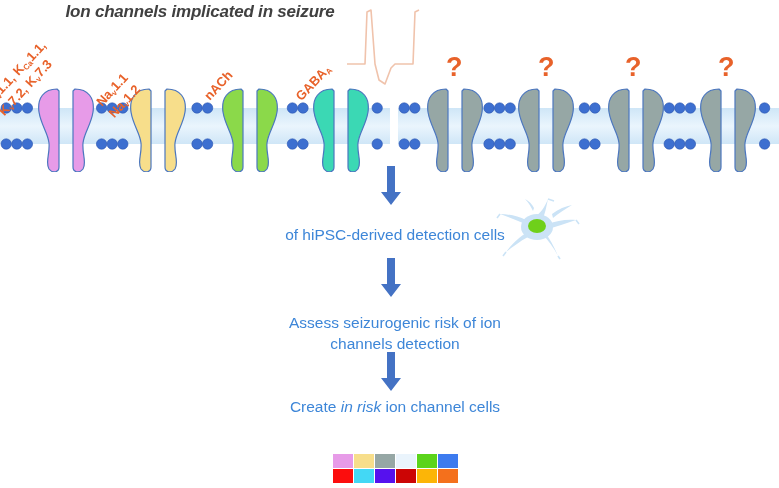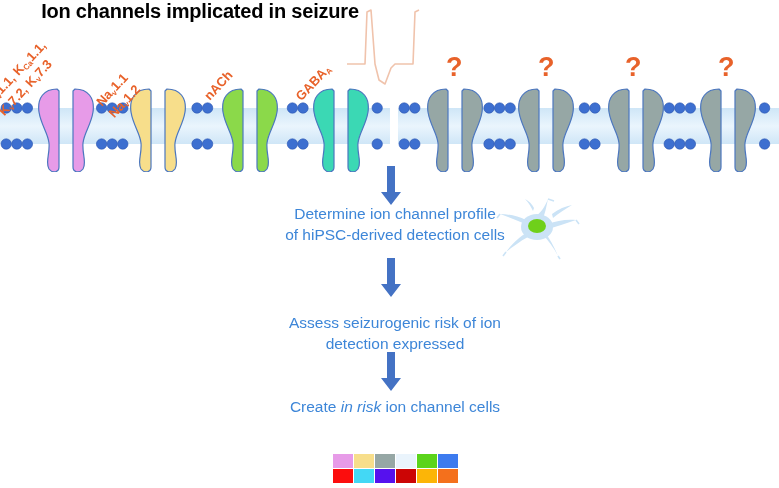--- a/index.html
+++ b/index.html
@@ -15,27 +15,28 @@
     width: 779px;
     height: 488px;
     background: #ffffff;
     overflow: hidden;
   }
   .abs { position: absolute; }
 
   
   .panel-title {
     position: absolute;
-    color: #000000;
+    color: #404040;
     font-weight: bold;
-    font-size: 20px;
+    font-size: 17px;
     line-height: 21px;
     text-align: center;
     letter-spacing: -0.2px;
     white-space: nowrap;
+    font-style: italic;
   }
   #title-left  { left: 40px;  top: 1px;  width: 320px; }
   #title-right { left: 440px; top: 1px;  width: 310px; white-space: normal; }
 
   
   .chan-label {
     position: absolute;
     color: #E8622A;
     font-weight: bold;
     font-size: 13px;
@@ -245,21 +246,21 @@
 
   <svg class="abs" style="left:379px; top:258px;" width="24" height="40" viewBox="0 0 24 40">
     <path d="M8,0 L16,0 L16,26 L22,26 L12,39 L2,26 L8,26 Z" fill="#4472C4"></path>
   </svg>
 
   <svg class="abs" style="left:379px; top:352px;" width="24" height="40" viewBox="0 0 24 40">
     <path d="M8,0 L16,0 L16,26 L22,26 L12,39 L2,26 L8,26 Z" fill="#4472C4"></path>
   </svg>
 
   <div class="flow-text" style="top:203px;">
-    <span>Determine ion channel profile</span><br>
+    <br>
     <span>of hiPSC-derived detection cells</span>
   </div>
 
   <svg class="abs" style="left:496px; top:198px;" width="84" height="62" viewBox="0 0 84 62">
     <g fill="#CBE3F6">
       <path d="M40,18 C46,14 50,6 52,1 C50,10 49,16 47,20 Z"></path>
       <path d="M30,22 C22,18 12,16 4,16 C12,19 22,23 29,26 Z"></path>
       <path d="M32,34 C24,38 16,46 10,54 C18,48 27,41 34,38 Z"></path>
       <path d="M46,36 C52,42 58,50 62,58 C58,48 53,40 49,34 Z"></path>
       <path d="M52,26 C60,23 70,21 80,22 C70,25 60,29 51,31 Z"></path>
@@ -272,21 +273,21 @@
         <path d="M4,16 L1,20"></path>
       <path d="M10,54 L7,58"></path>
         <path d="M80,22 L83,26"></path>
       <path d="M62,58 L64,61"></path>
     </g>
     <ellipse cx="41" cy="28" rx="9" ry="7" fill="#6FD01A"></ellipse>
   </svg>
 
   <div class="flow-text" style="top:312px;">
     <span>Assess seizurogenic risk of ion</span><br>
-    <span>detection expressed</span>
+    <span>channels detection</span>
   </div>
 
   <div class="flow-text" style="top:396px;">
     <span>Create </span><i>in risk</i><span> ion channel cells</span><br>
   </div>
 
   <div id="swatch-grid">
       <div class="swatch" style="background: rgb(231, 155, 232);"></div>
       <div class="swatch" style="background: rgb(247, 222, 139);"></div>
       <div class="swatch" style="background: rgb(150, 167, 165);"></div>

